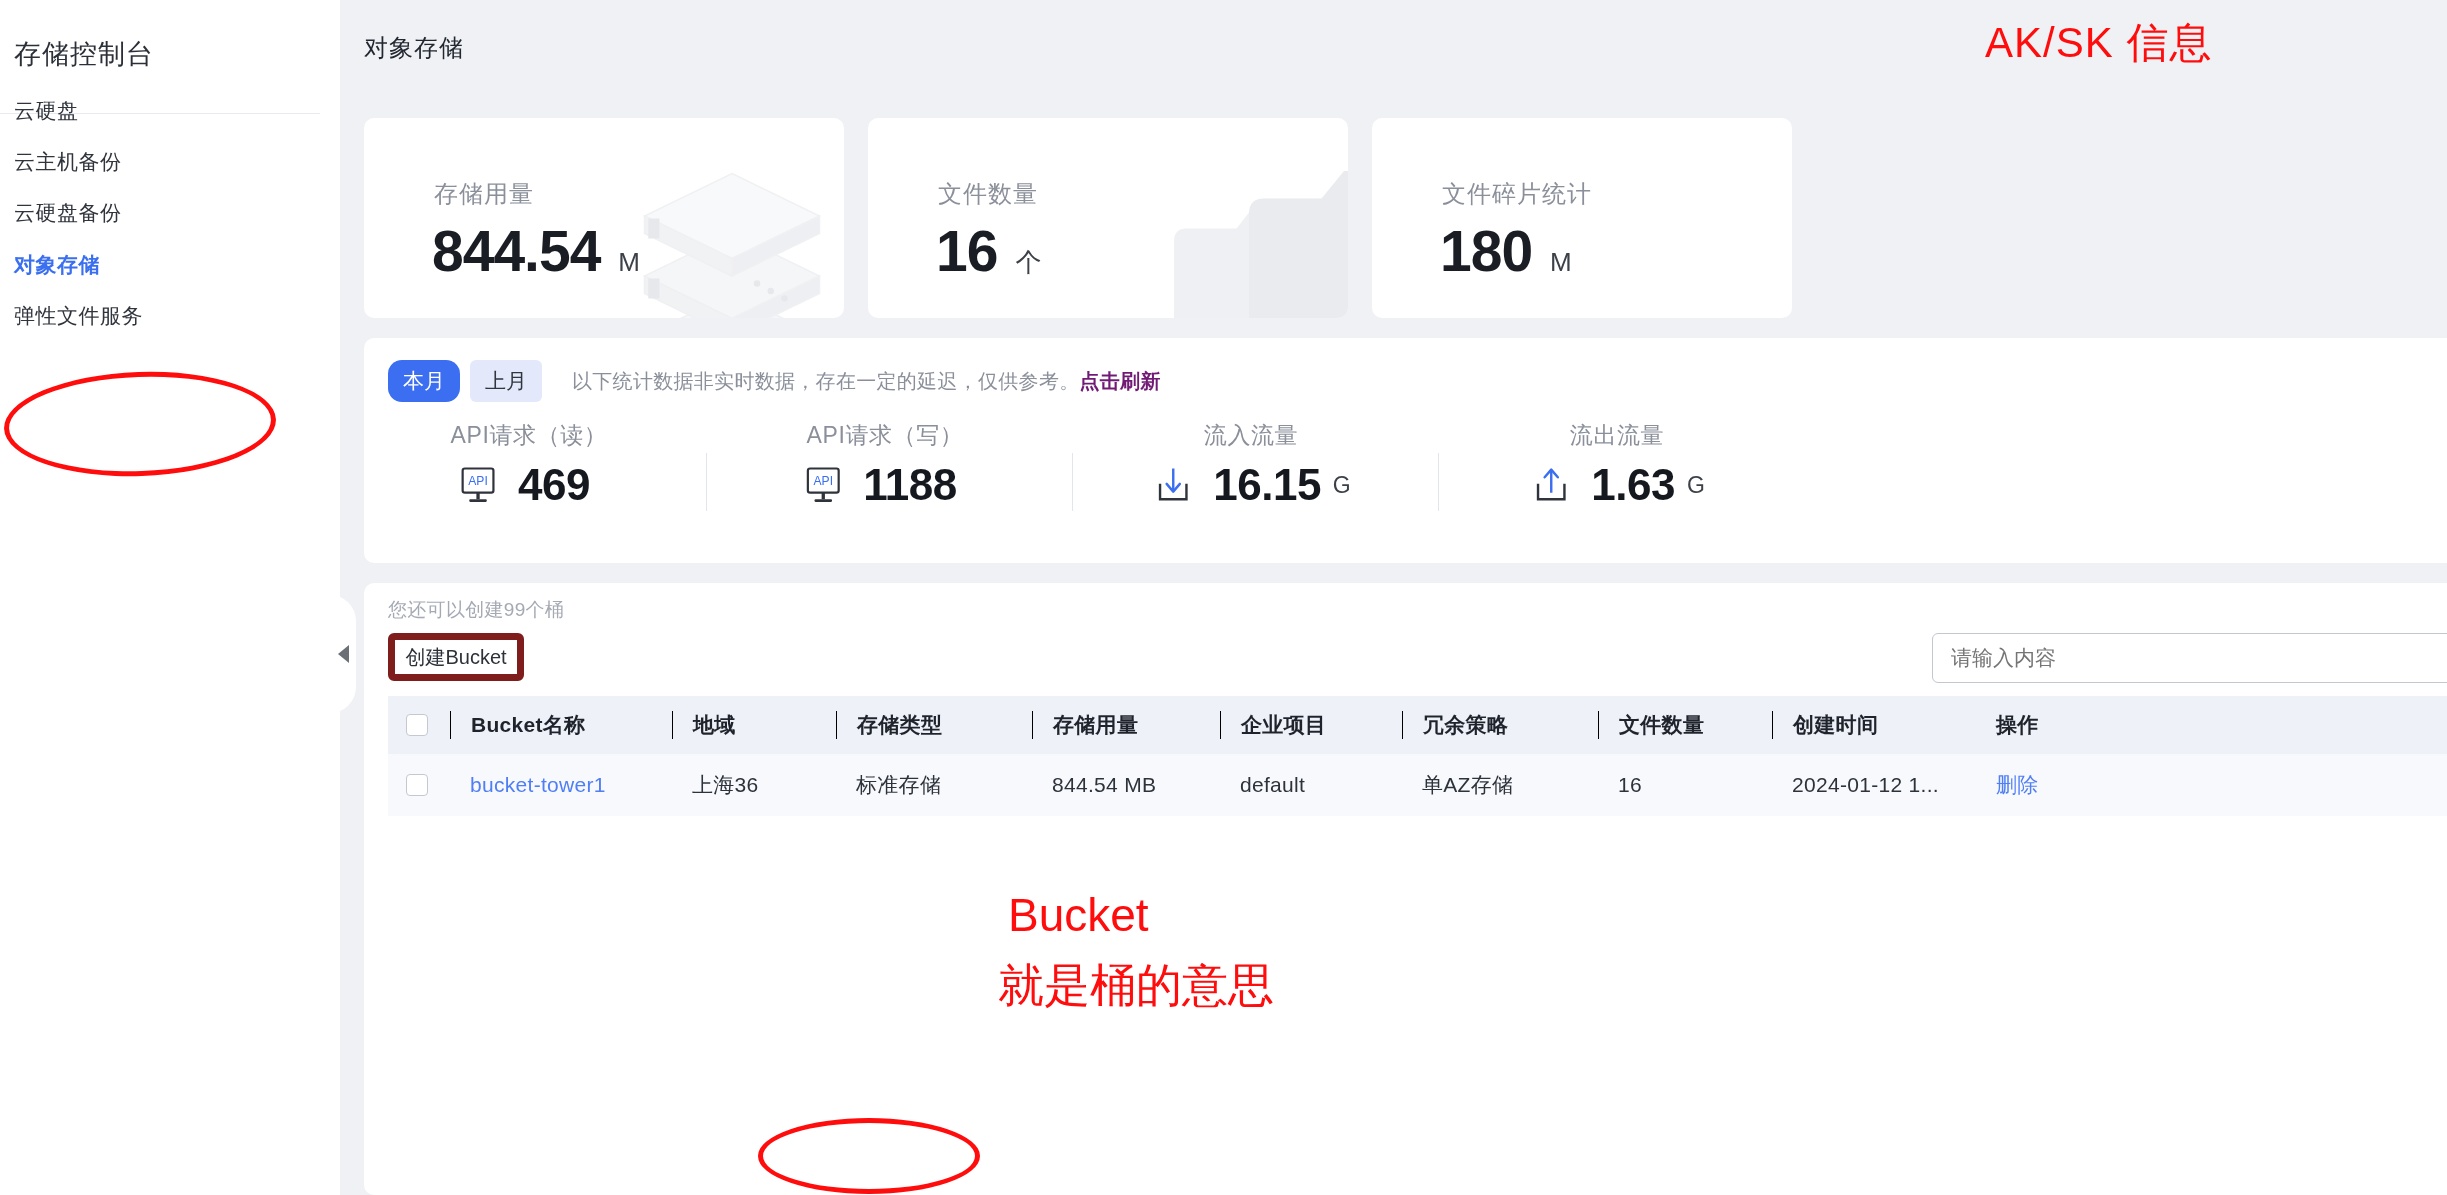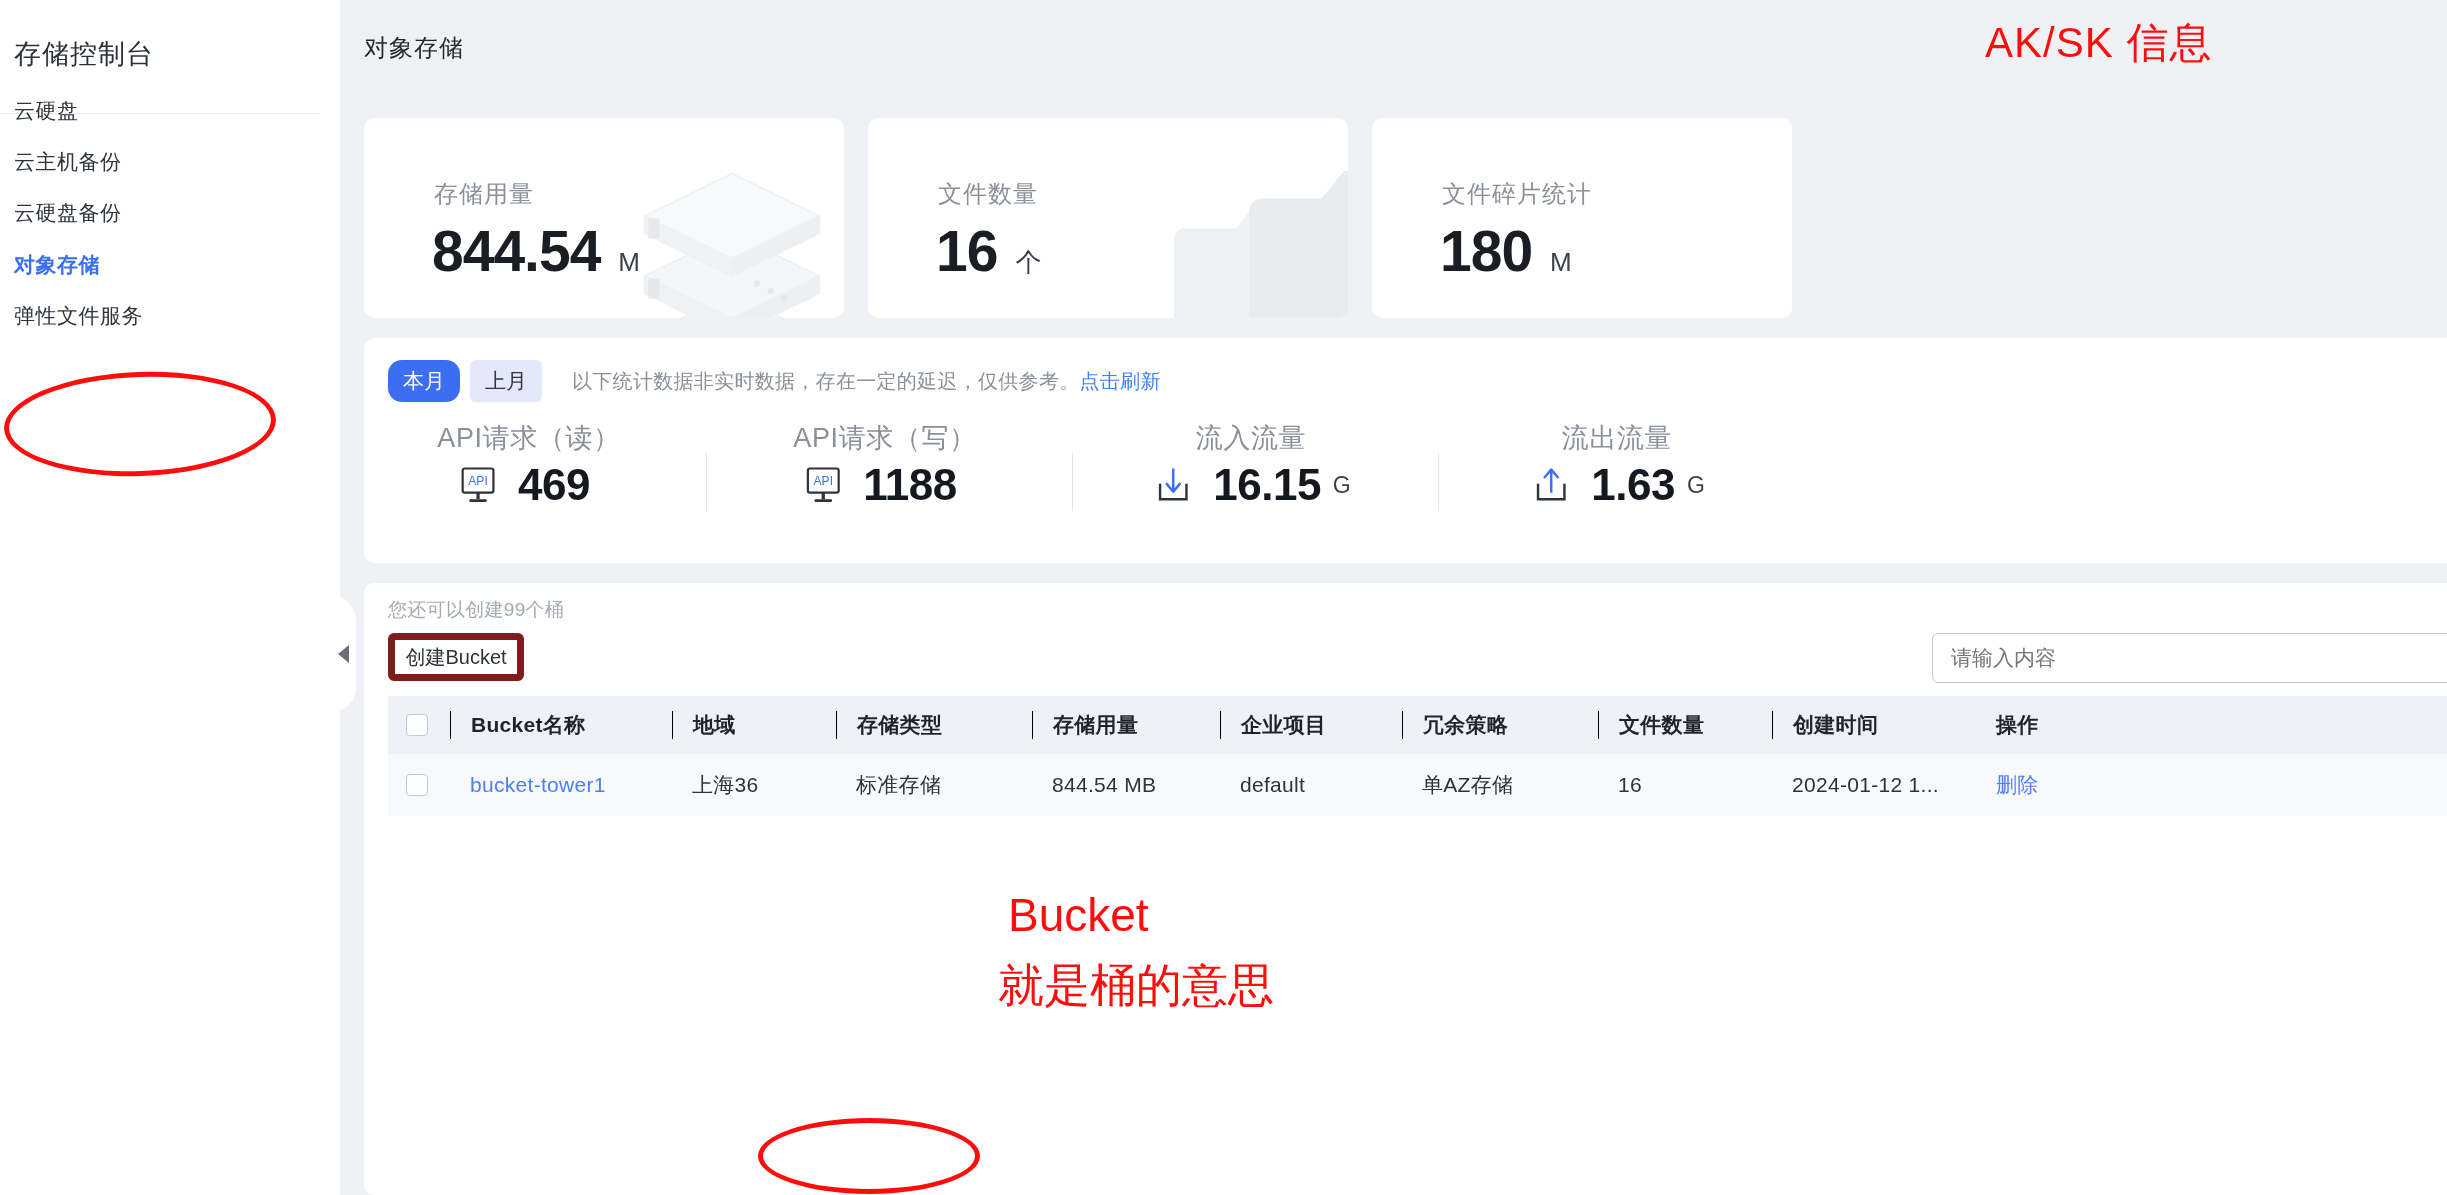--- a/index.html
+++ b/index.html
@@ -111,26 +111,26 @@
     position: absolute; left: 106px; top: 22px;
     width: 72px; height: 42px; border-radius: 6px;
     background: #e3e9fb; color: #31353d;
     display: flex; align-items: center; justify-content: center;
     font-size: 21px; cursor: pointer;
   }
   #stats-note {
     position: absolute; left: 208px; top: 30px;
     font-size: 20px; color: #8a8f9a; letter-spacing: .3px;
   }
-  #stats-note .refresh { color: #3b82f6; font-weight: normal; cursor: pointer; }
+  #stats-note .refresh { color: #701a75; font-weight: bold; cursor: pointer; }
 
   .metric { position: absolute; top: 82px; }
   .metric-label {
     position: absolute; left: 50%; top: 0; transform: translateX(-50%);
-    font-size: 27px; color: #8a8f9a; white-space: nowrap; letter-spacing: .6px;
+    font-size: 23px; color: #8a8f9a; white-space: nowrap; letter-spacing: .6px;
   }
   .metric-row {
     position: absolute; left: 50%; top: 40px; transform: translateX(-50%);
     display: flex; align-items: center; white-space: nowrap;
   }
   .metric-icon { width: 44px; height: 44px; margin-right: 18px; flex: 0 0 auto; }
   .metric-value { font-size: 44px; font-weight: bold; color: #15181e; letter-spacing: -.5px; }
   .metric-unit  { font-size: 23px; color: #3c4149; margin-left: 12px; }
   .vdiv { position: absolute; top: 115px; width: 1px; height: 58px; background: #e2e5ea; }
 

